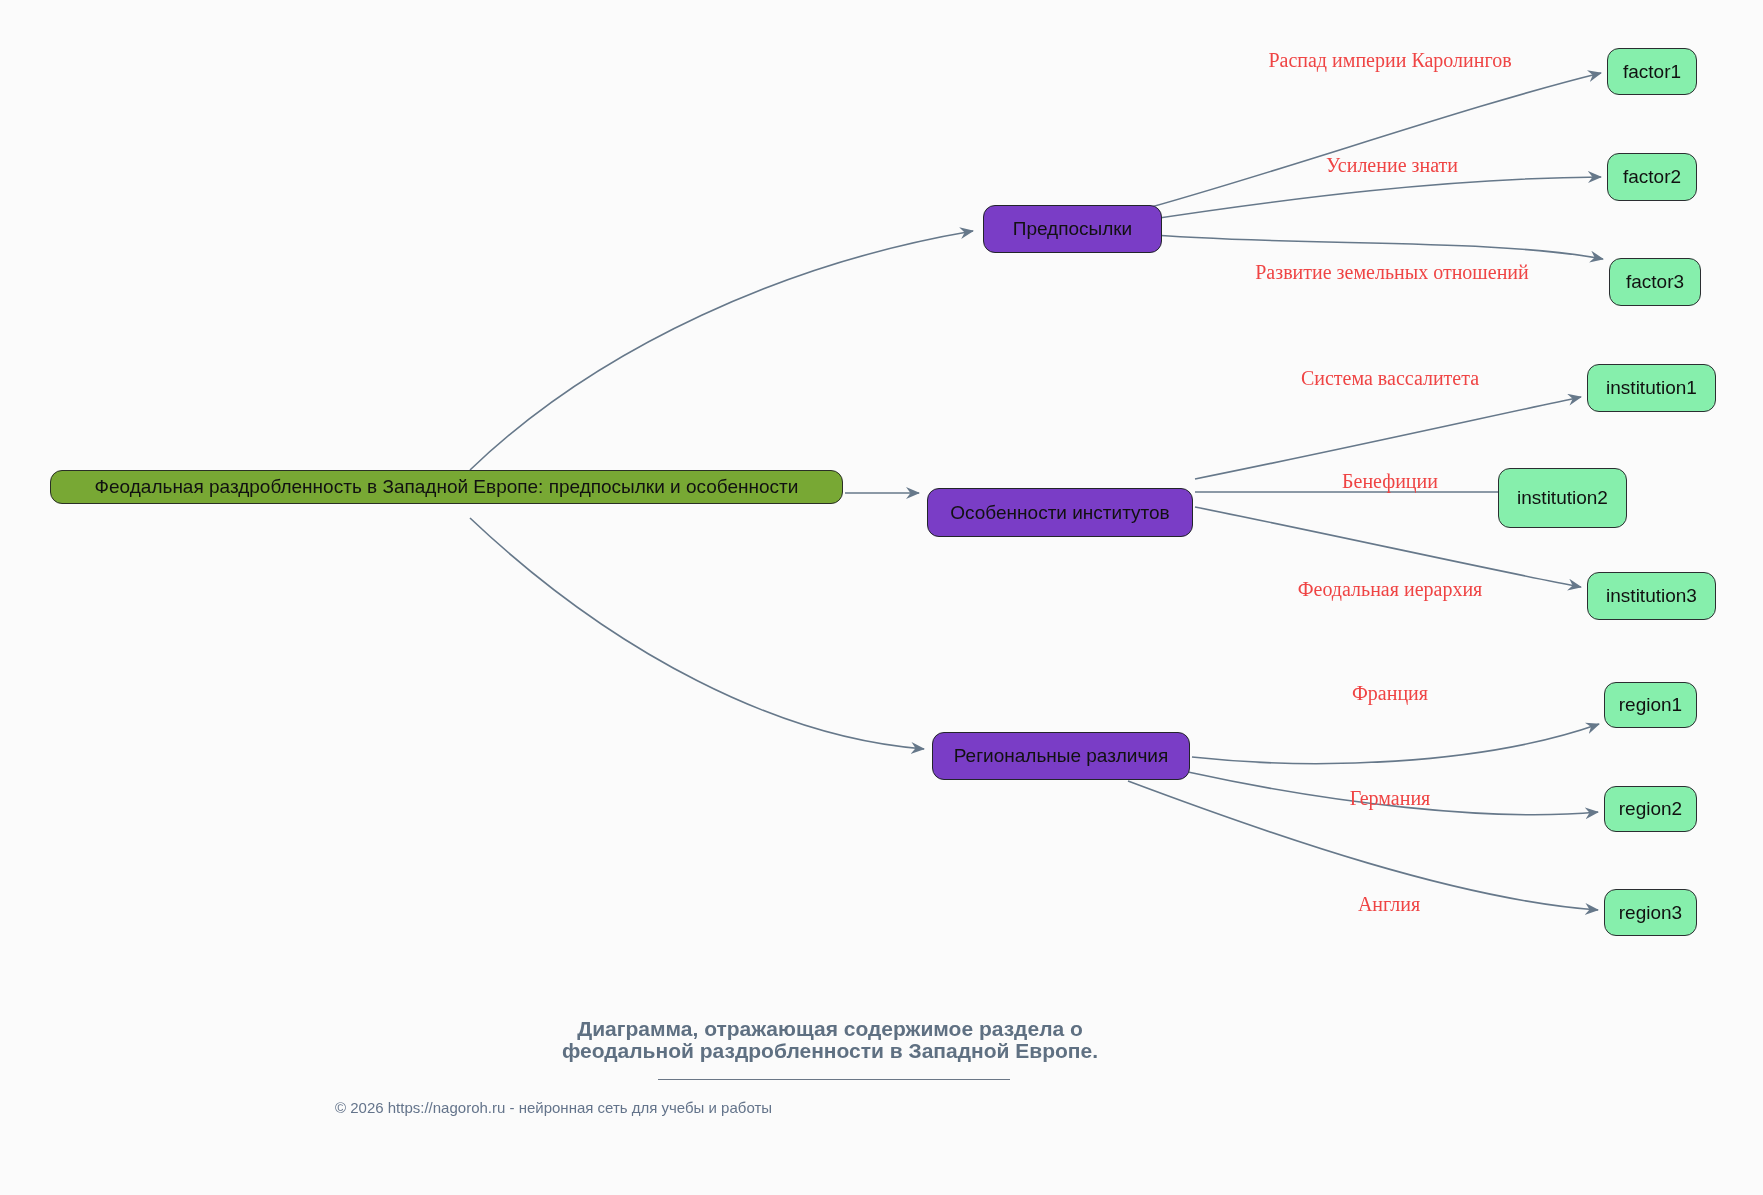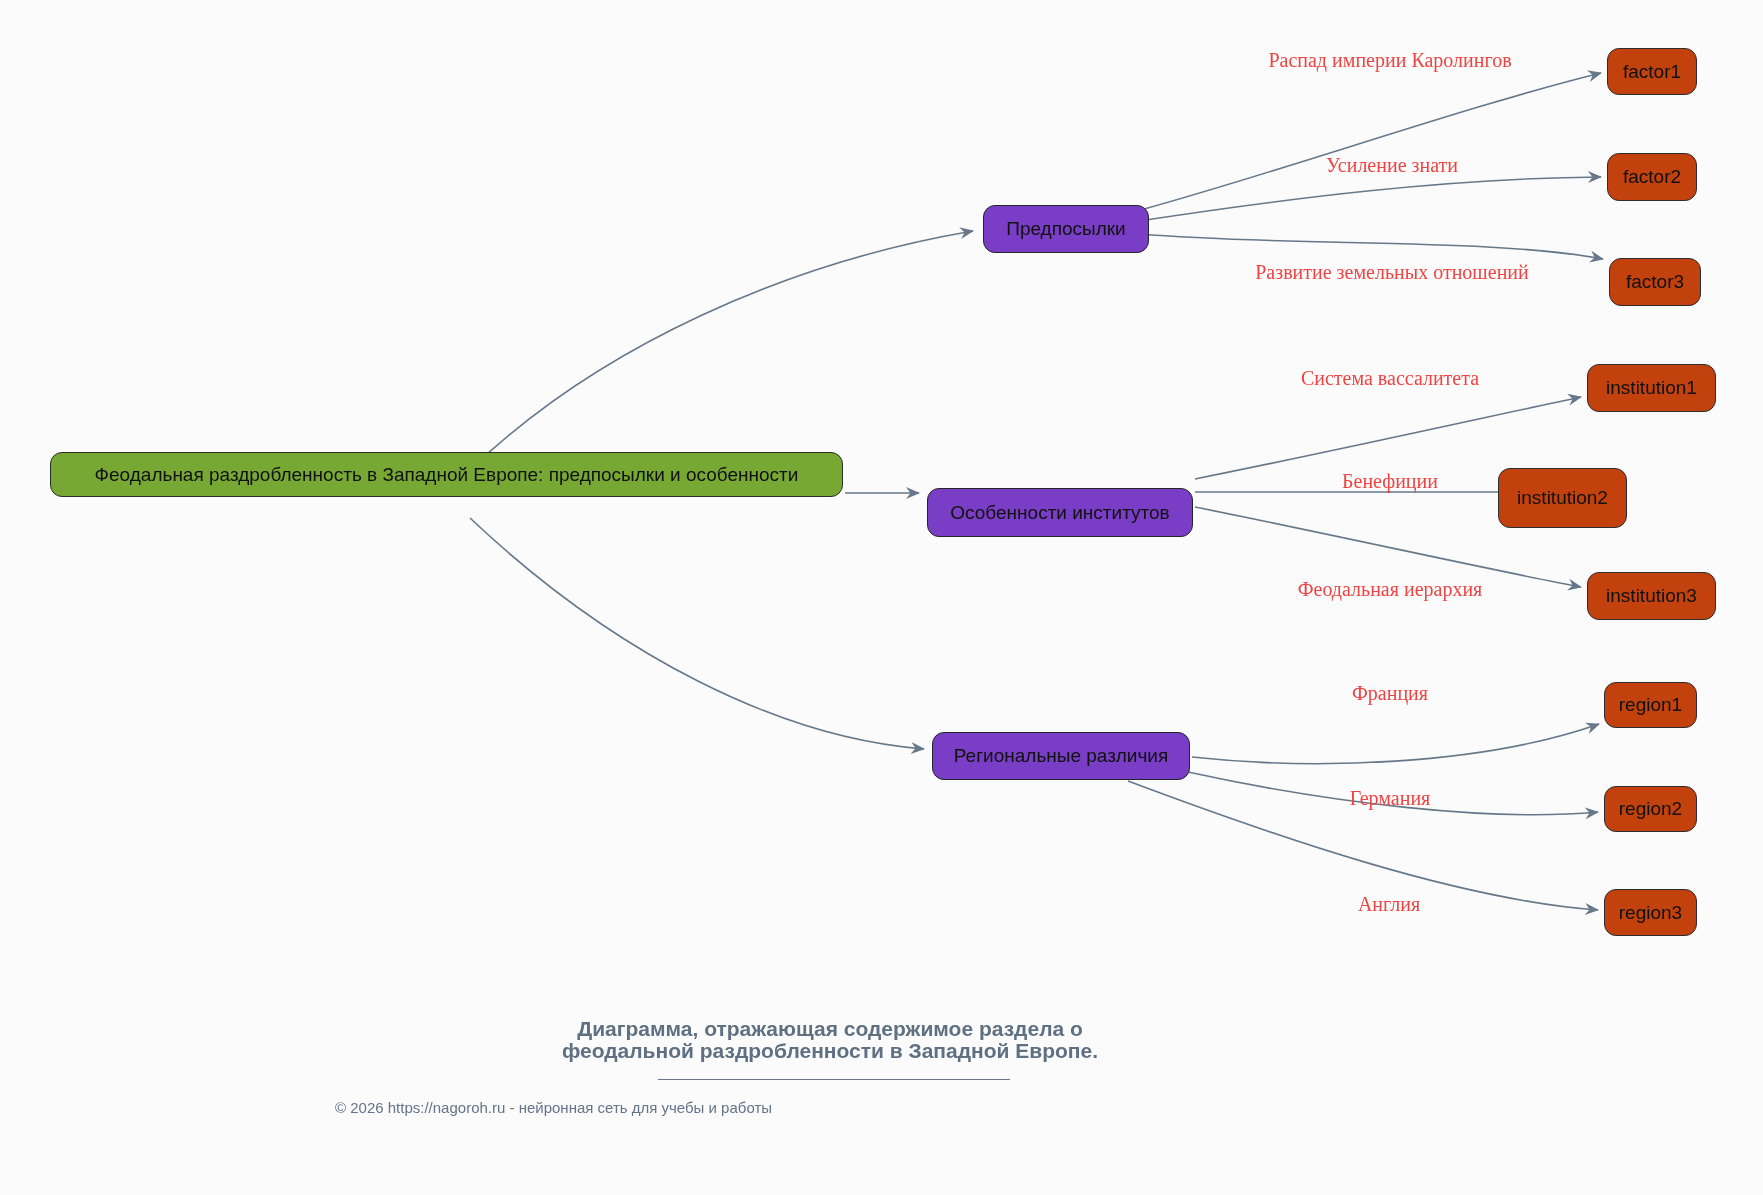--- a/index.html
+++ b/index.html
@@ -4,21 +4,21 @@
 <style>
   html,body{margin:0;padding:0;background:#fbfbfb;}
   #canvas{position:relative;width:1763px;height:1195px;background:#fbfbfb;overflow:hidden;
           font-family:"Liberation Sans",sans-serif;}
   #edges{position:absolute;left:0;top:0;width:1763px;height:1195px;}
   .node{position:absolute;display:flex;align-items:center;justify-content:center;
         box-sizing:border-box;border:1.6px solid #26292c;border-radius:12px;
         color:#111;white-space:nowrap;}
   .node-root{background:#78a834;border-color:#2a2f26;font-size:19px;}
   .node-branch{background:#7a3dc6;border-color:#22252a;font-size:19px;}
-  .node-leaf{background:#c2410c;border-color:#2b2e31;font-size:19px;}
+  .node-leaf{background:#86efac;border-color:#2b2e31;font-size:19px;}
   .edge-label{position:absolute;transform:translate(-50%,-50%);
         font-family:"Liberation Serif",serif;font-size:20px;color:#ef4444;white-space:nowrap;}
   .footer{position:absolute;left:330px;top:1018px;width:1000px;text-align:center;color:#5f7082;}
   .footer-title{font-size:21px;font-weight:bold;line-height:22px;color:#5f7082;}
   .footer-divider{position:absolute;left:658px;top:1079px;width:352px;height:0;
         border-top:1.4px solid #6b7787;}
   .footer-copy{position:absolute;left:335px;top:1099px;width:1000px;text-align:left;
         font-size:15px;color:#64748b;}
 </style>
 </head>
@@ -41,23 +41,23 @@
       <path d="M1139,234 C1300,247 1490,238 1603,259" marker-end="url(#arrow)"></path>
       <path d="M1195,479 C1330,452 1500,414 1581,397" marker-end="url(#arrow)"></path>
       <path d="M1195,492 L1581,492" marker-end="url(#arrow)"></path>
       <path d="M1195,507 C1330,534 1500,572 1581,587" marker-end="url(#arrow)"></path>
       <path d="M1192,757 C1310,770 1480,766 1599,724" marker-end="url(#arrow)"></path>
       <path d="M1188,772 C1330,803 1490,822 1598,812" marker-end="url(#arrow)"></path>
       <path d="M1128,781 C1280,838 1460,900 1598,910" marker-end="url(#arrow)"></path>
     </g>
   </svg>
 
-  <div class="node node-root" style="left:50px;top:452px;width:793px;height:45px;">Феодальная раздробленность в Западной Европе: предпосылки и особенности</div>
+  <div class="node node-root" style="left:50px;top:470px;width:793px;height:34px;">Феодальная раздробленность в Западной Европе: предпосылки и особенности</div>
 
-  <div class="node node-branch" style="left:983px;top:205px;width:166px;height:48px;">Предпосылки</div>
+  <div class="node node-branch" style="left:983px;top:205px;width:179px;height:48px;">Предпосылки</div>
 
   <div class="node node-branch" style="left:927px;top:468px;width:266px;height:49px;margin-top:20px;">Особенности институтов</div>
 
   <div class="node node-branch" style="left:932px;top:732px;width:258px;height:48px;">Региональные различия</div>
 
   <div class="node node-leaf" style="left:1607px;top:48px;width:90px;height:47px;">factor1</div>
   <div class="node node-leaf" style="left:1607px;top:153px;width:90px;height:48px;">factor2</div>
   <div class="node node-leaf" style="left:1609px;top:258px;width:92px;height:48px;">factor3</div>
 
   <div class="node node-leaf" style="left:1587px;top:364px;width:129px;height:48px;">institution1</div>

